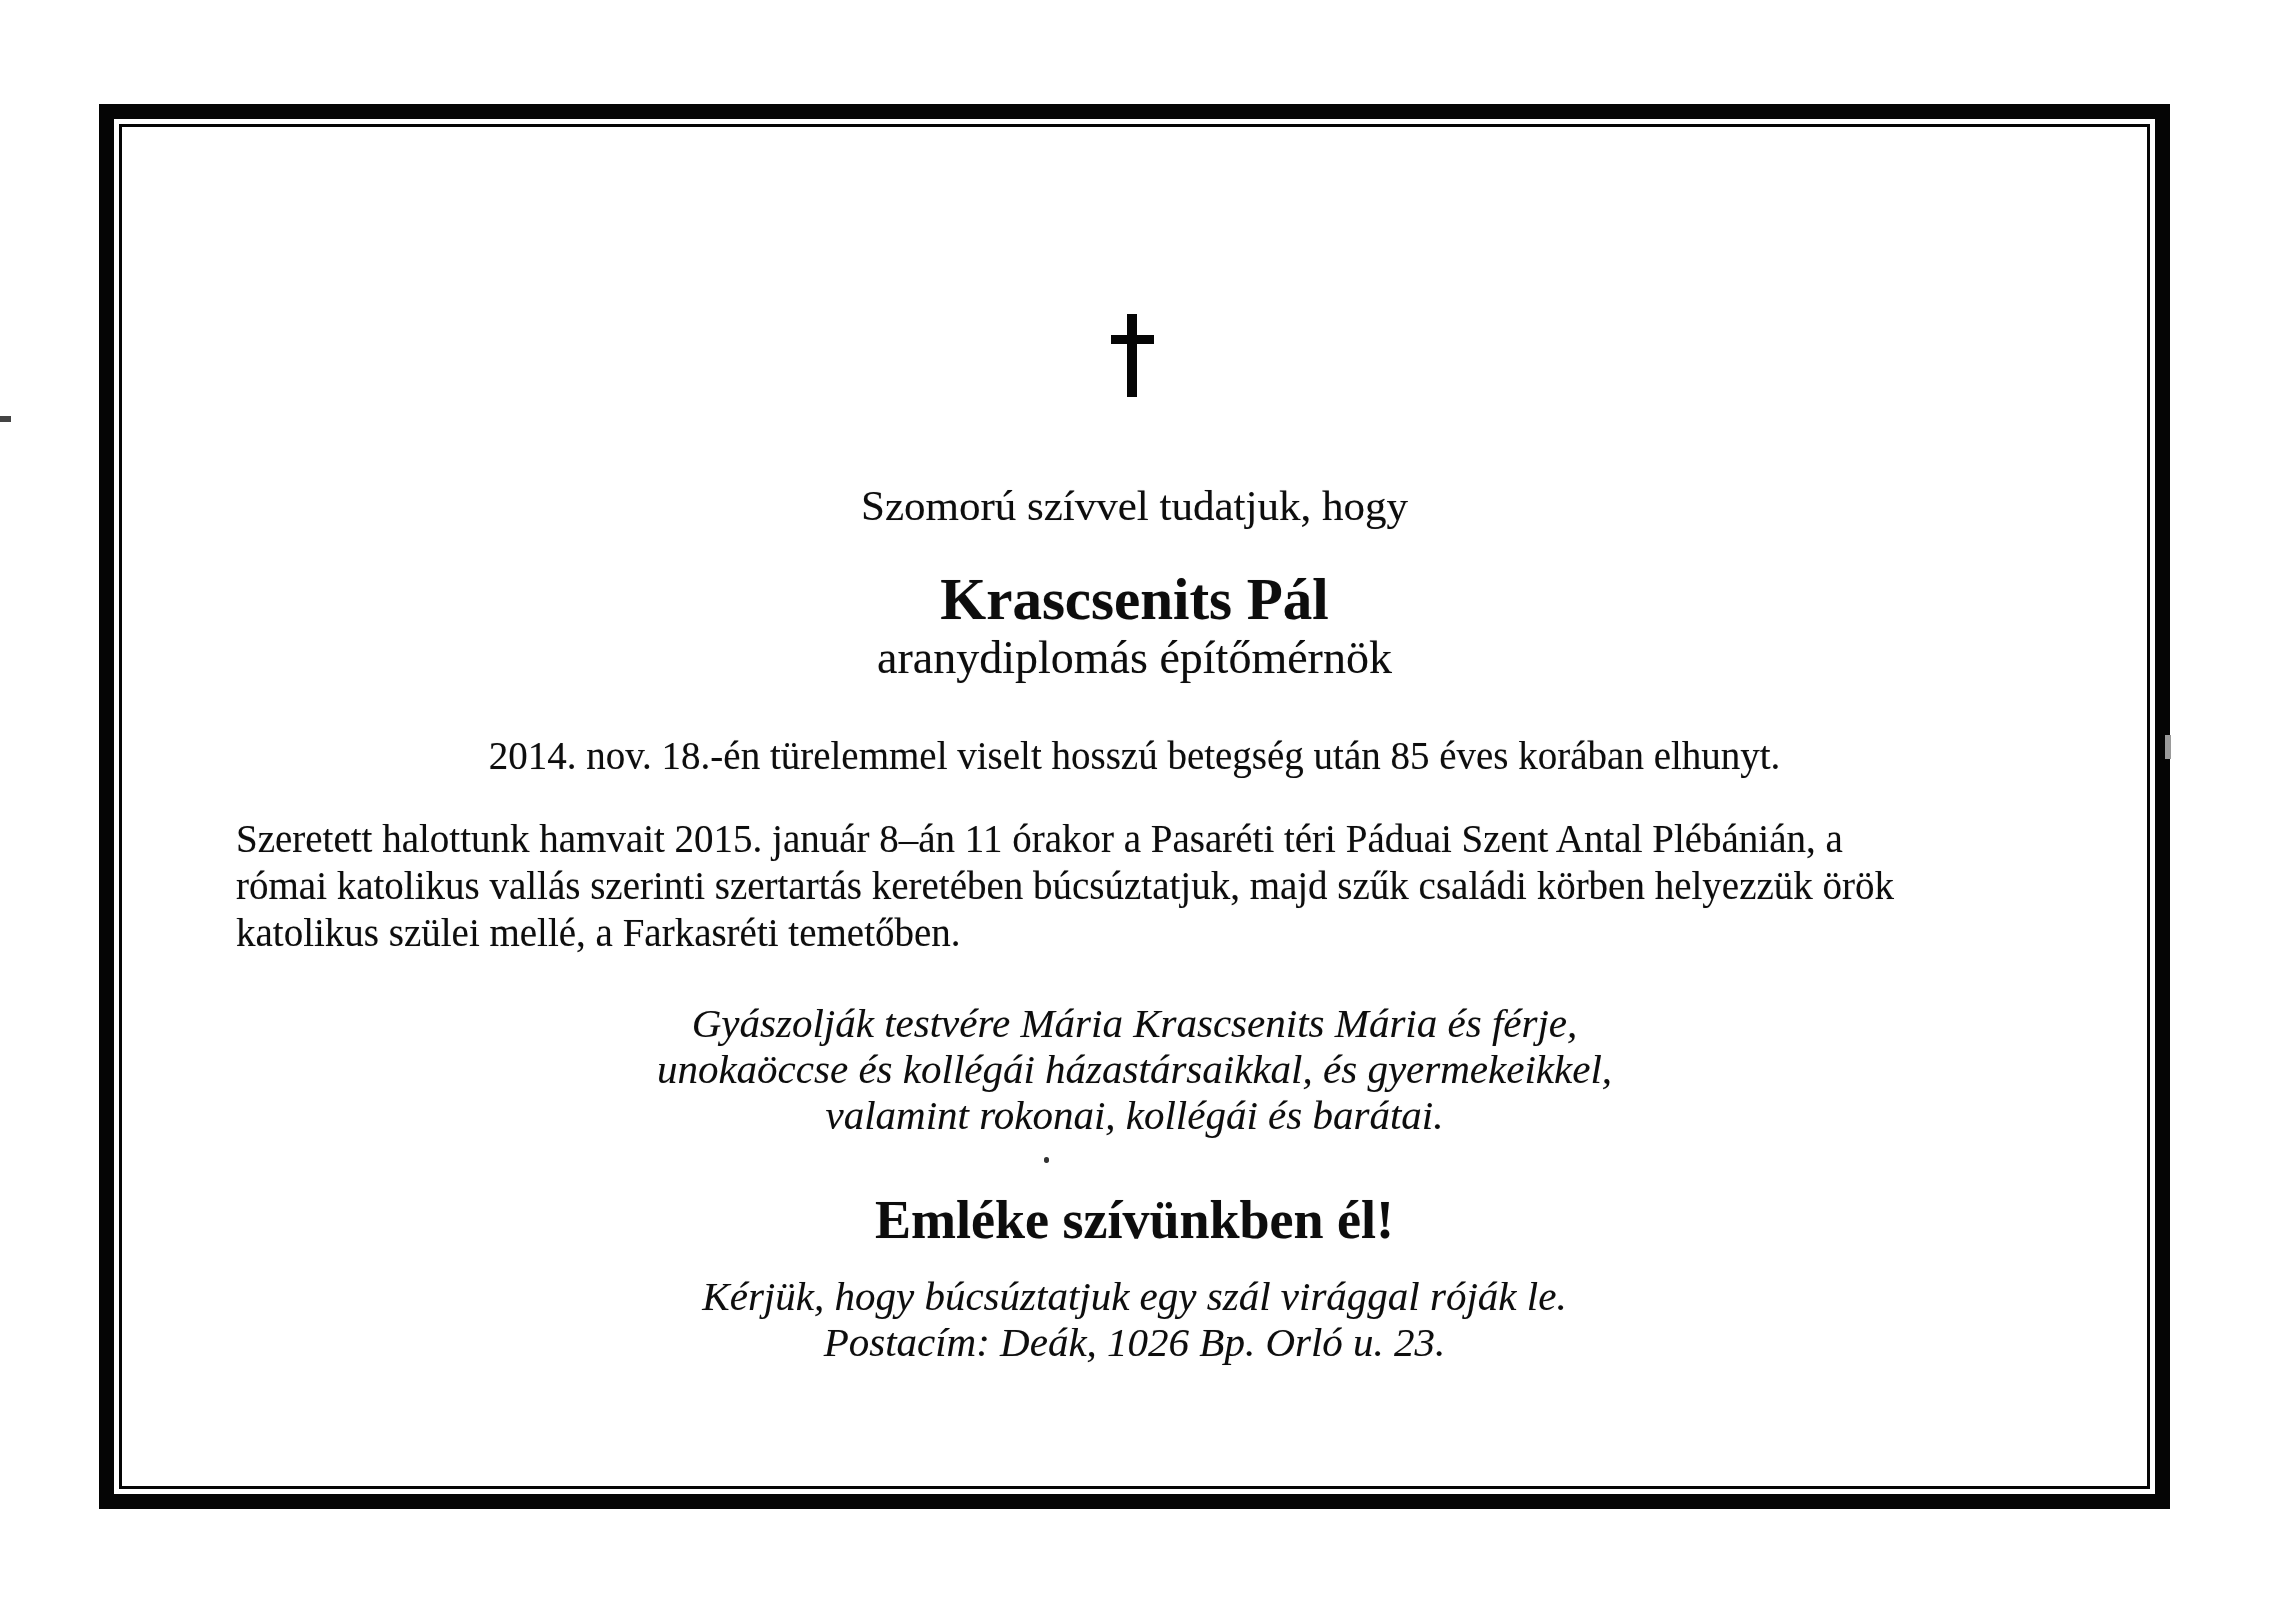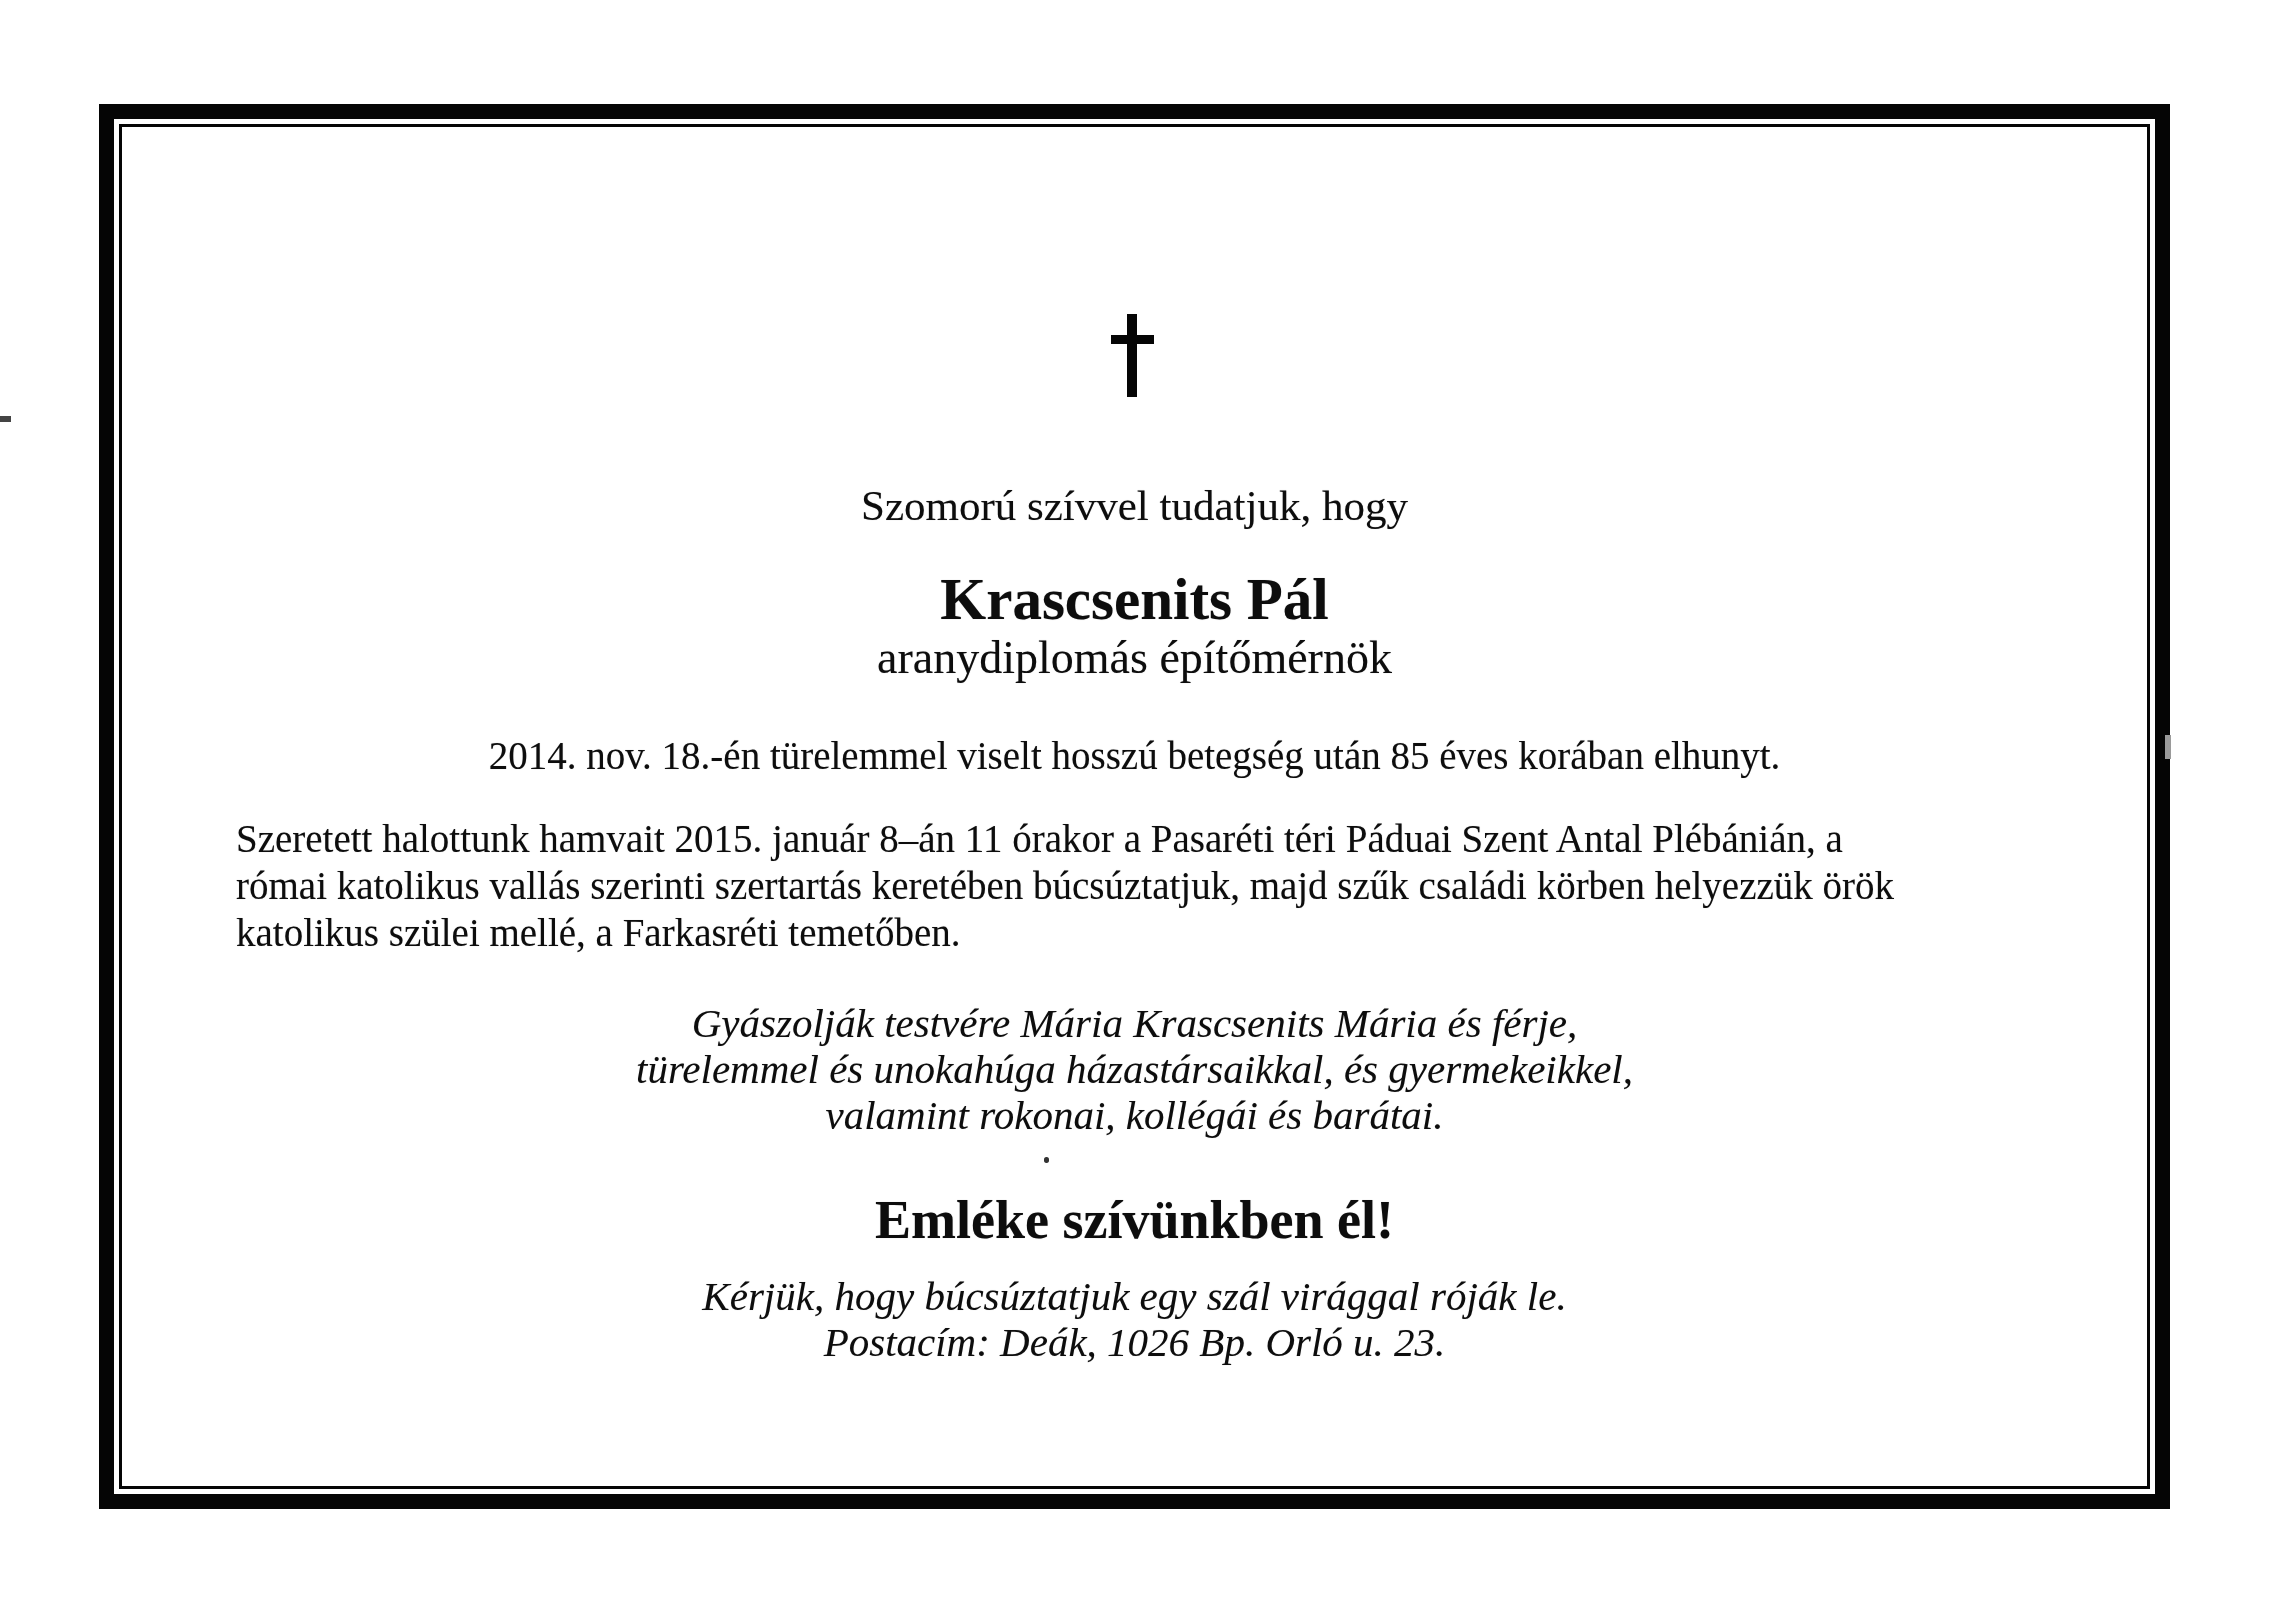--- a/index.html
+++ b/index.html
@@ -146,21 +146,21 @@
     <div class="line death-date-line">2014. nov. 18.-én türelemmel viselt hosszú betegség után 85 éves korában elhunyt.</div>
 
     <div class="funeral-paragraph">
       <div class="pline">Szeretett halottunk hamvait 2015. január 8–án 11 órakor a Pasaréti téri Páduai Szent Antal Plébánián, a</div>
       <div class="pline">római katolikus vallás szerinti szertartás keretében búcsúztatjuk, majd szűk családi körben helyezzük örök</div>
       <div class="pline">katolikus szülei mellé, a Farkasréti temetőben.</div>
     </div>
 
     <div class="mourners-block">
       <div>Gyászolják testvére Mária Krascsenits Mária és férje,</div>
-      <div>türelemmel és unokahúga házastársaikkal, és gyermekeikkel,</div>
+      <div>unokaöccse és kollégái házastársaikkal, és gyermekeikkel,</div>
       <div>valamint rokonai, kollégái és barátai.</div>
     </div>
 
     <div class="line memorial-line">Emléke szívünkben él!</div>
 
     <div class="request-block">
       <div>Kérjük, hogy búcsúztatjuk egy szál virággal róják le.</div>
       <div>Postacím: Deák, 1026 Bp. Orló u. 23.</div>
     </div>
 

